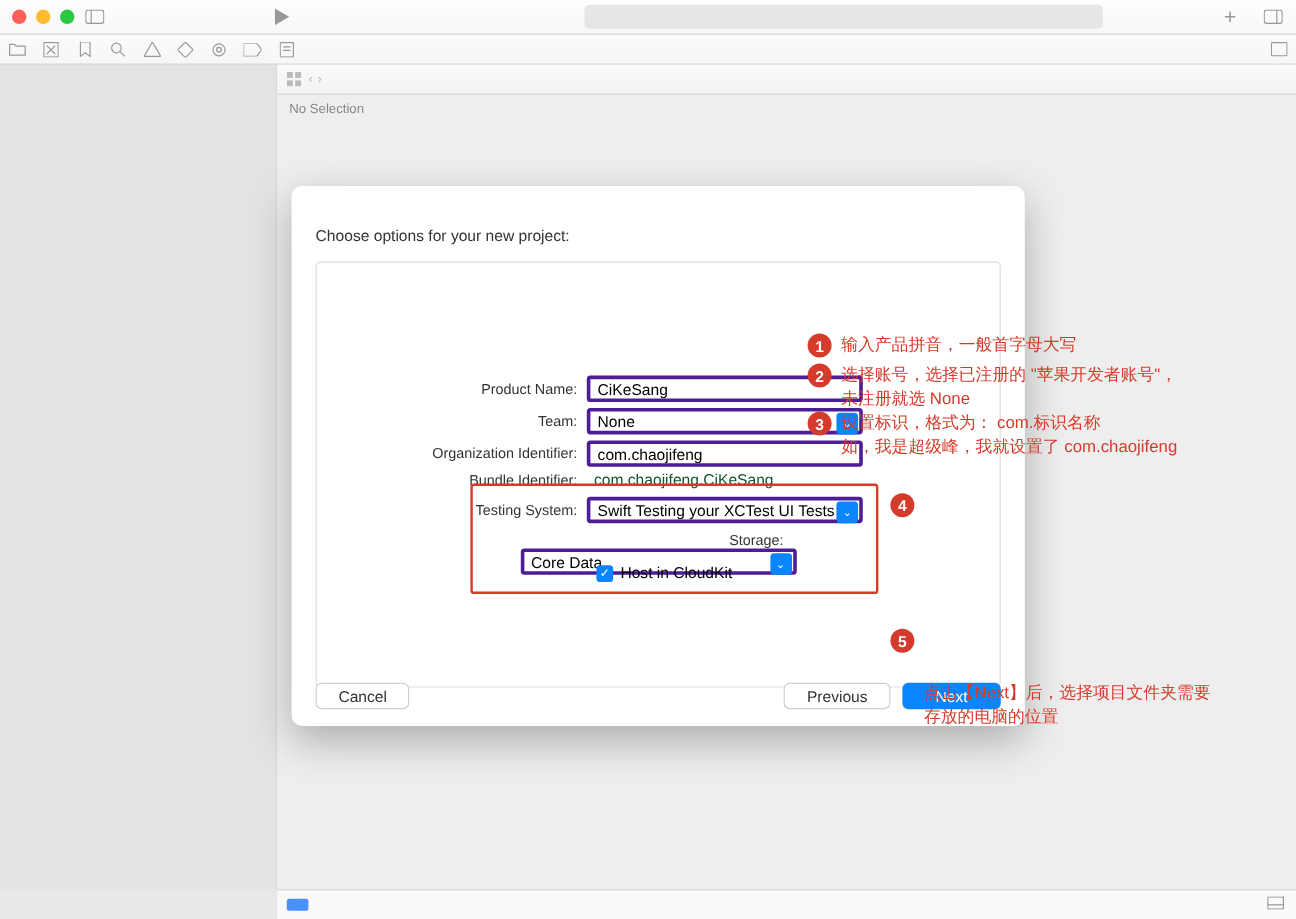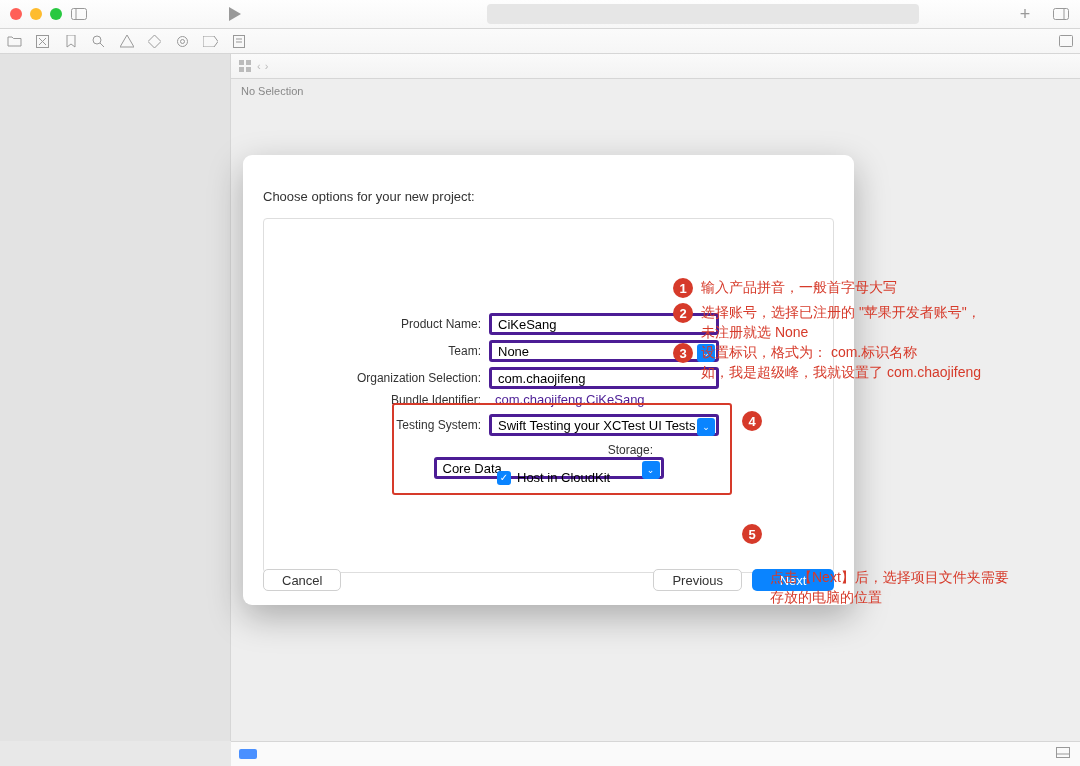--- a/index.html
+++ b/index.html
@@ -33,21 +33,21 @@
 
 .modal { position: absolute; left: 231px; top: 155px; width: 611px; height: 450px; background: #fff; border-radius: 9px; box-shadow: 0 12px 35px rgba(0,0,0,0.28); padding: 34px 20px; margin-left: 12px; }
 .modal-title { font-size: 13px; color: #333; margin-bottom: 14px; }
 .inner-panel { border: 1px solid #dedede; border-radius: 4px; height: 355px; position: relative; }
 
 .form-row { position: absolute; left: 0; right: 0; display: flex; align-items: center; }
 .label { width: 225px; text-align: right; font-size: 12px; color: #333; padding-right: 8px; }
 .field { width: 230px; height: 22px; border: 3px solid #4c1d95; border-radius: 3px; padding: 0 6px; font-size: 13px; background: #fff; display: flex; align-items: center; }
 .select { position: relative; }
 .select .chev { position: absolute; right: 1px; top: 1px; width: 18px; height: 18px; background: #0a84ff; border-radius: 3px; display: flex; align-items: center; justify-content: center; color: #fff; font-size: 9px; }
-.readonly-text { color: #4c1d95; }
+.readonly-text { color: #14532d; }
 .checkbox { width: 14px; height: 14px; background: #0a84ff; border-radius: 3px; display: inline-flex; align-items: center; justify-content: center; color: #fff; font-size: 10px; margin-right: 6px; }
 
 .redbox { position: absolute; border: 2.5px solid #d63a2a; border-radius: 3px; }
 
 .buttons { position: absolute; bottom: 14px; left: 20px; right: 20px; display: flex; }
 .btn { height: 22px; padding: 0 18px; border-radius: 5px; font-size: 13px; display: flex; align-items: center; justify-content: center; cursor: pointer; }
 .btn.default { background: #fff; border: 1px solid #d0d0d0; color: #333; }
 .btn.primary { background: #0a84ff; color: #ffffff; border: none; }
 
 .annot { position: absolute; display: flex; align-items: flex-start; gap: 8px; }
@@ -182,21 +182,21 @@
 
     <div class="form-row" style="top:121px;">
       <div class="label">Team:</div>
       <div class="field select">
         <span>None</span>
         <div class="chev">⌄</div>
       </div>
     </div>
 
     <div class="form-row" style="top:148px;">
-      <div class="label">Organization Selection:</div>
+      <div class="label">Organization Identifier:</div>
       <input class="field" value="com.chaojifeng" style="">
     </div>
 
     <div class="form-row" style="top:173px;">
       <div class="label">Bundle Identifier:</div>
       <div class="readonly-text" style="padding-left:6px;">com.chaojifeng.CiKeSang</div>
     </div>
 
     <div class="form-row" style="top:195px;">
       <div class="label">Testing System:</div>

